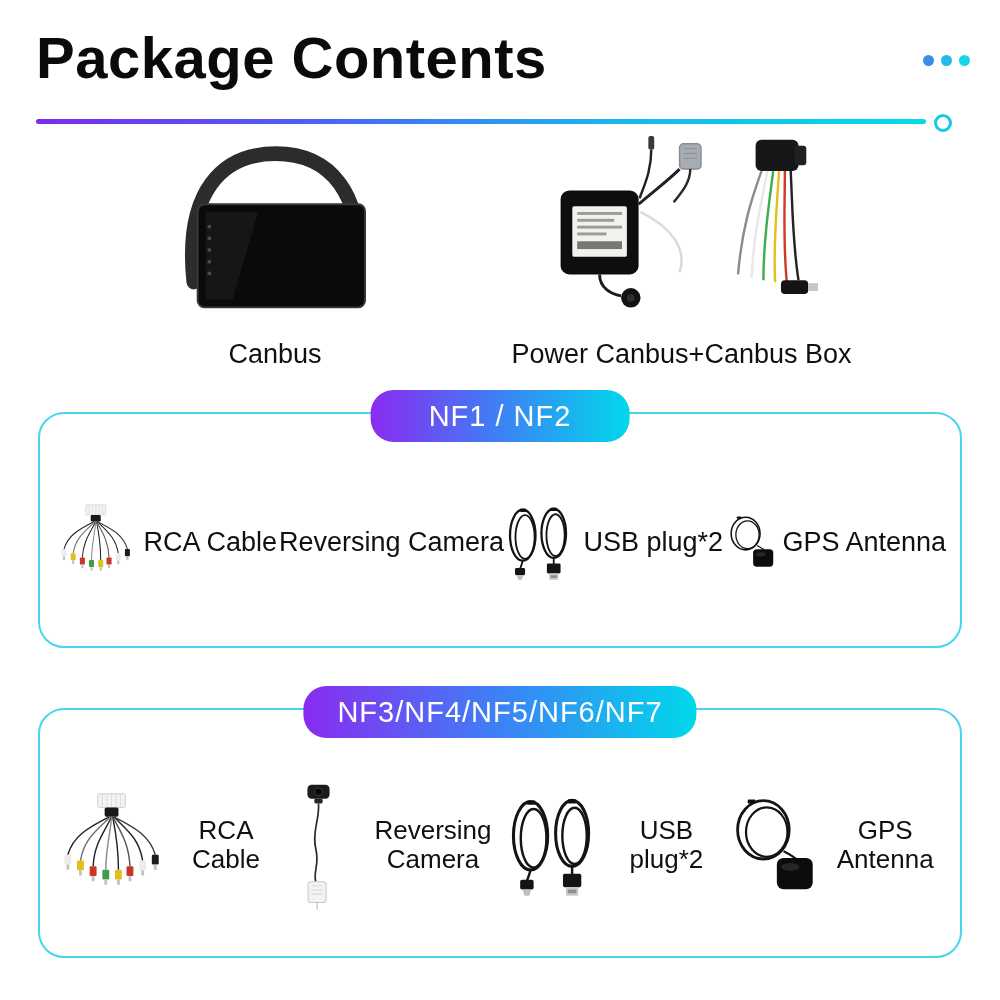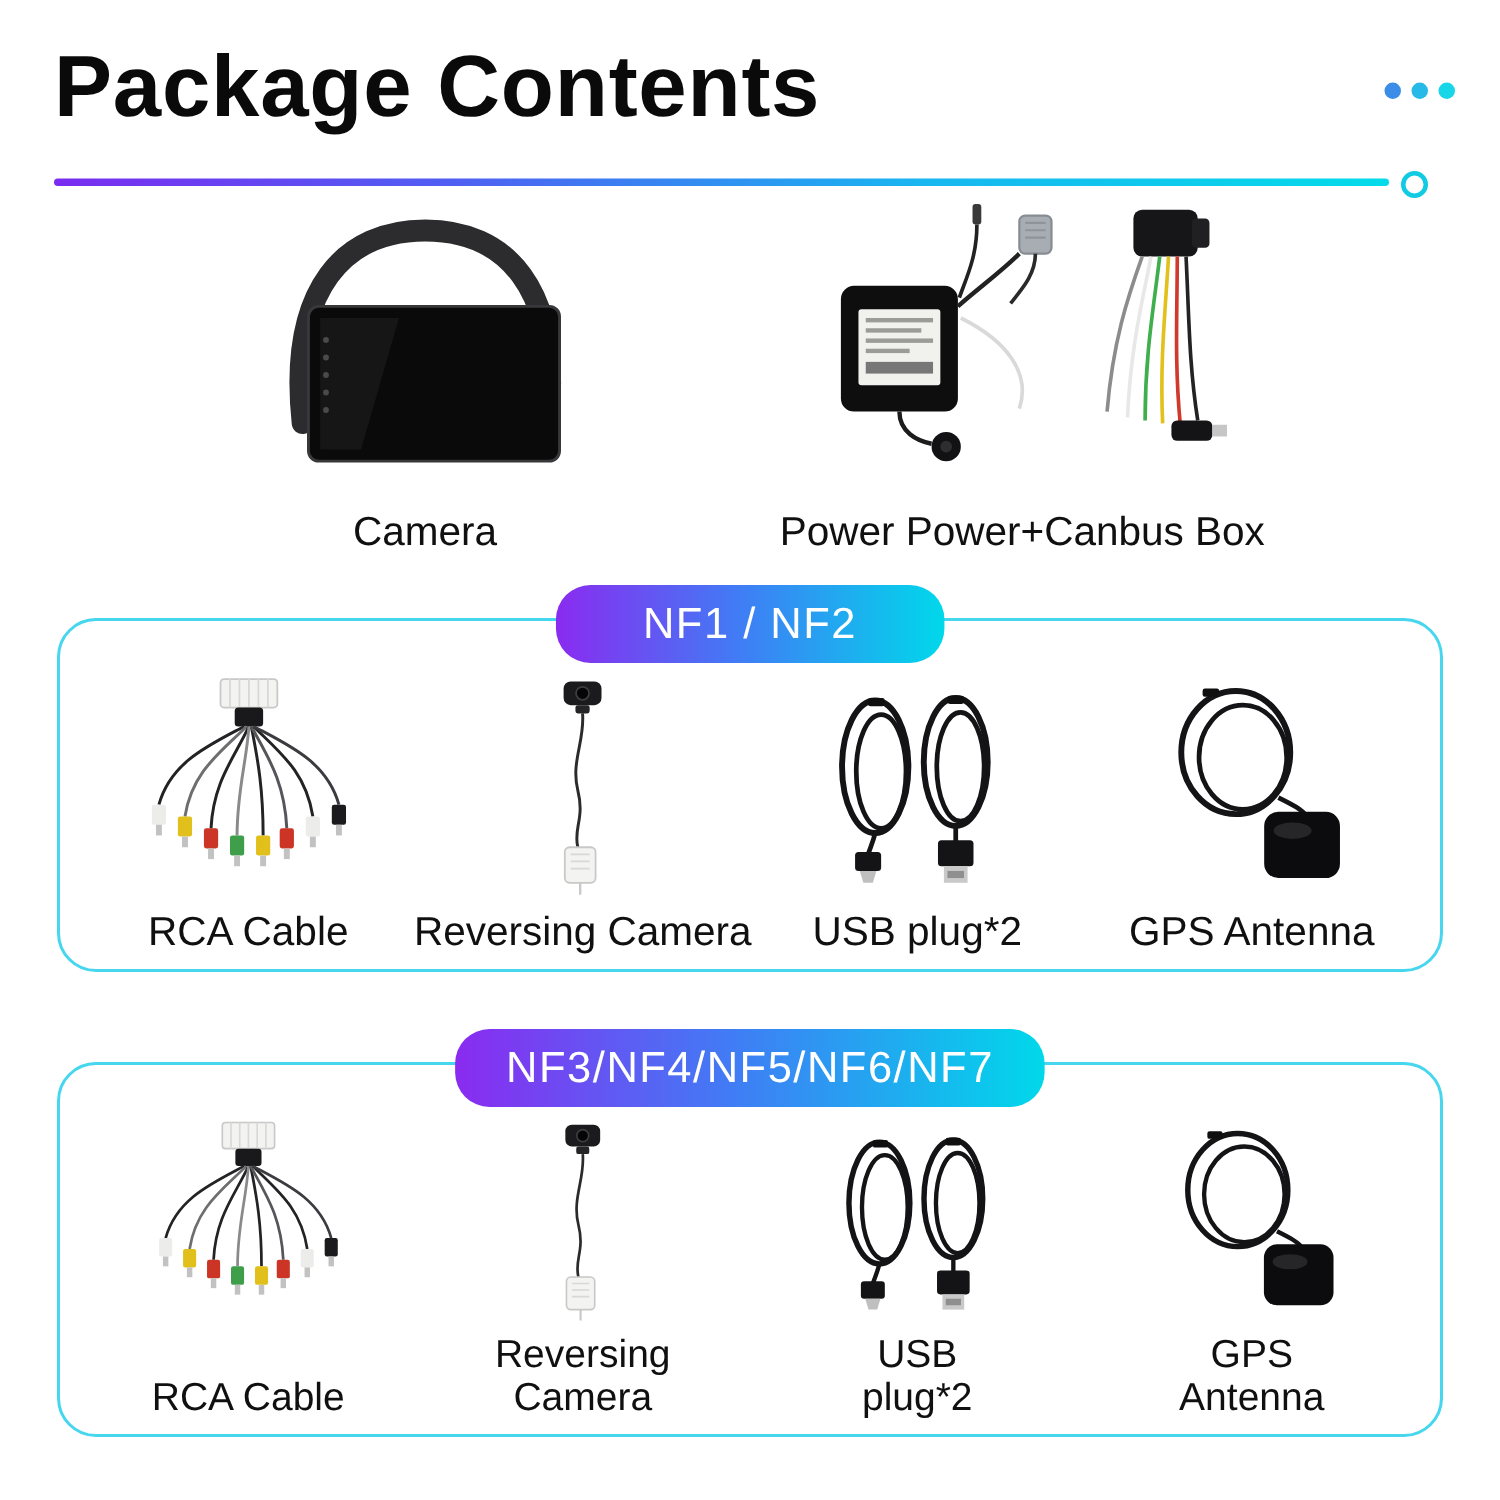--- a/index.html
+++ b/index.html
@@ -33,22 +33,22 @@
   .section{position:absolute;left:38px;width:924px;border:2px solid #46d6ee;
            border-radius:26px;box-sizing:border-box;background:#fff;}
   .sec1{top:412px;height:236px;}
   .sec2{top:708px;height:250px;}
   .badge{position:absolute;top:-24px;left:50%;transform:translateX(-50%);height:52px;
          display:flex;align-items:center;padding:0 58px;border-radius:23px;
          background:linear-gradient(90deg,#8a2bf0 0%,#3f7ef5 48%,#00d8ea 100%);
          color:#fff;font-size:29px;letter-spacing:1px;white-space:nowrap;}
   .sec2 .badge{padding:0 34px;text-align:center;}
   .items{display:flex;width:100%;height:100%;padding:34px 14px 10px;box-sizing:border-box;}
-  .item{flex:1;display:flex;flex-direction:column;align-items:center;
-        justify-content:space-between;gap:6px;min-width:0;}
+  .item{flex:1;display:flex;align-items:center;
+        justify-content:center;gap:6px;min-width:0;}
   .item-label{font-size:27px;color:#101010;text-align:center;line-height:1.12;}
   .sec1 .item-label{white-space:nowrap;}
   .sec2 .item-label{max-width:134px;font-size:26px;}
   .sec1 .item-img{height:150px;}
   .sec2 .item-img{height:138px;}
   .defs-hidden{position:absolute;width:0;height:0;overflow:hidden;}
 </style>
 </head>
 <body>
 
@@ -233,27 +233,27 @@
   <div class="divider">
     <span class="divider-line"></span>
     <span class="divider-ring"></span>
   </div>
 
   <div class="top-row">
     <figure>
       <svg width="253" height="195" viewBox="0 0 260 200">
           <use href="#sym-machine"></use>
         </svg>
-      <figcaption>Camera</figcaption>
+      <figcaption>Canbus</figcaption>
     </figure>
     <figure>
       <svg width="293" height="195" viewBox="0 0 300 200">
           <use href="#sym-power"></use>
         </svg>
-      <figcaption>Power Power+Canbus Box</figcaption>
+      <figcaption>Power Canbus+Canbus Box</figcaption>
     </figure>
   </div>
 
   <div class="section sec1">
     <div class="badge">NF1 / NF2</div>
     <div class="items">
       <div class="item">
         <svg class="item-img" viewBox="0 0 200 190">
             <use href="#sym-rca"></use>
           </svg>

